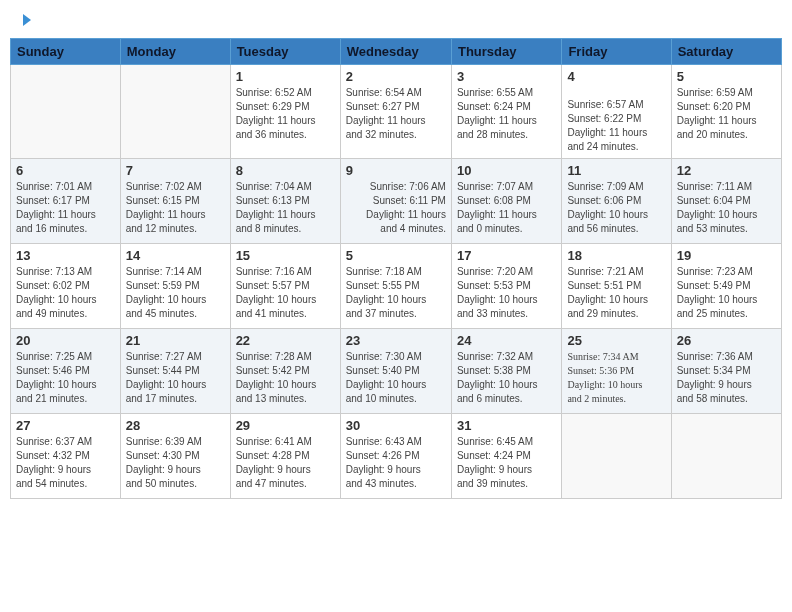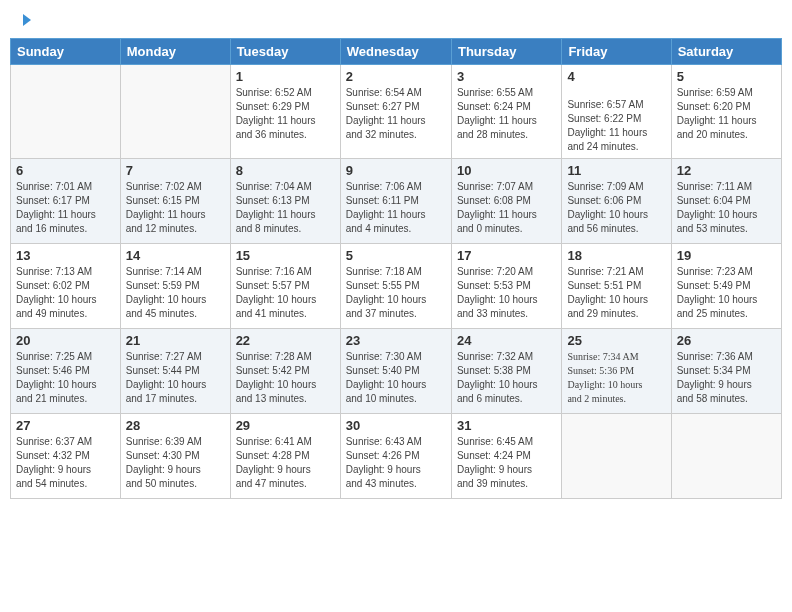--- a/index.html
+++ b/index.html
@@ -30,21 +30,21 @@
       font-size: 15px;
       color: #555;
     }
     .calendar {
       width: 100%;
       border-collapse: collapse;
       border: 1px solid #ccc;
     }
     .calendar th {
       background: #3a7fc1;
-      color: #ffffff;
+      color: #0f172a;
       font-size: 13px;
       font-weight: bold;
       padding: 5px 6px;
       text-align: left;
       border: 1px solid #5a9fd4;
     }
     .calendar td {
       vertical-align: top;
       border: 1px solid #ccc;
       padding: 4px 5px;
@@ -178,21 +178,21 @@
         </td>
         <td>
           <span class="day-number">8</span>
           <div class="day-info" style="white-space: pre-line;">Sunrise: 7:04 AM
 Sunset: 6:13 PM
 Daylight: 11 hours
 and 8 minutes.</div>
         </td>
         <td>
           <span class="day-number">9</span>
-          <div class="day-info" style="white-space: pre-line;">Sunrise: 7:06 AM
+          <div class="day-info" style="white-space: pre-line; text-align: right;">Sunrise: 7:06 AM
 Sunset: 6:11 PM
 Daylight: 11 hours
 and 4 minutes.</div>
         </td>
         <td>
           <span class="day-number">10</span>
           <div class="day-info" style="white-space: pre-line;">Sunrise: 7:07 AM
 Sunset: 6:08 PM
 Daylight: 11 hours
 and 0 minutes.</div>

